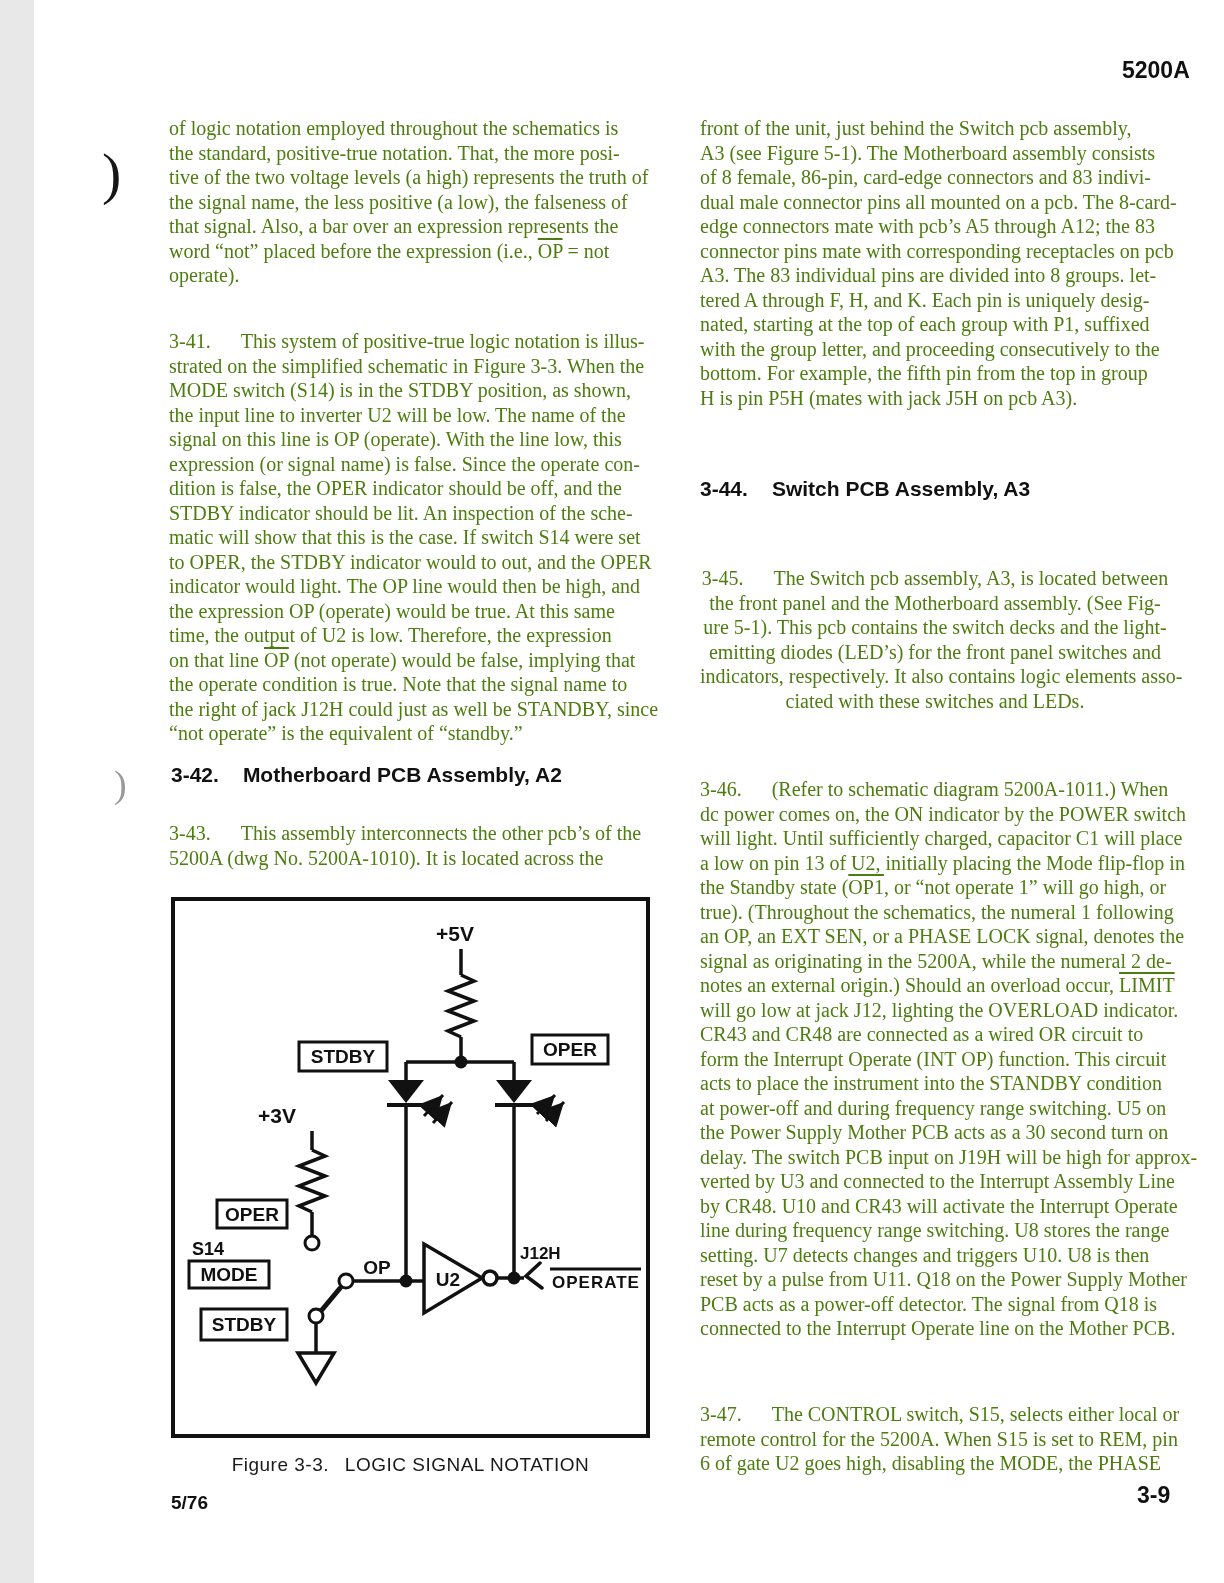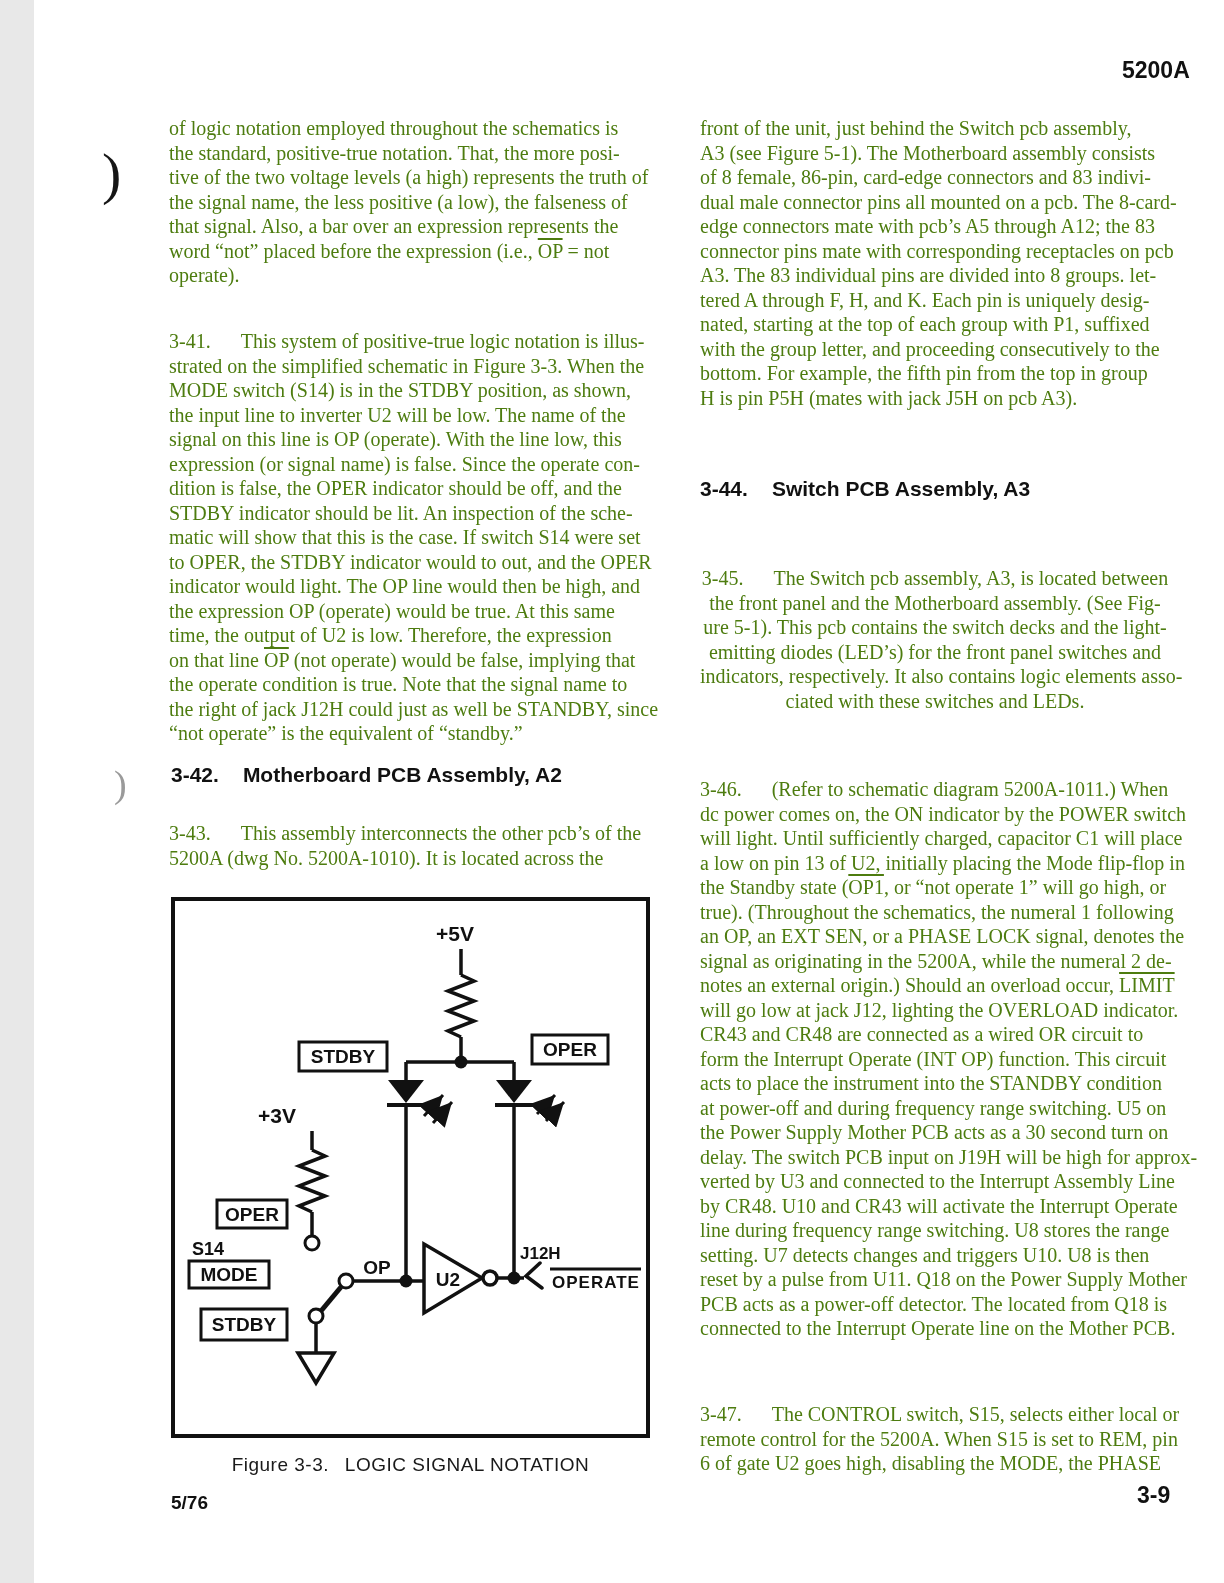--- a/index.html
+++ b/index.html
@@ -190,21 +190,21 @@
     <div class="ln">form the Interrupt Operate (INT OP) function.  This circuit</div>
     <div class="ln">acts to place the instrument into the STANDBY condition</div>
     <div class="ln">at power-off and during frequency range switching.  U5 on</div>
     <div class="ln">the Power Supply Mother PCB acts as a 30 second turn on</div>
     <div class="ln">delay.  The switch PCB input on J19H will be high for approx-</div>
     <div class="ln">verted by U3 and connected to the Interrupt Assembly Line</div>
     <div class="ln">by CR48.  U10 and CR43 will activate the Interrupt Operate</div>
     <div class="ln">line during frequency range switching.  U8 stores the range</div>
     <div class="ln">setting.  U7 detects changes and triggers U10.  U8 is then</div>
     <div class="ln">reset by a pulse from U11.  Q18 on the Power Supply Mother</div>
-    <div class="ln">PCB acts as a power-off detector.  The located from Q18 is</div>
+    <div class="ln">PCB acts as a power-off detector.  The signal from Q18 is</div>
     <div class="ln">connected to the Interrupt Operate line on the Mother PCB.</div>
   </div>
 
   <div class="block" style="left:666px;top:1402px;width:470px;">
     <div class="ln">3-47.  The CONTROL switch, S15, selects either local or</div>
     <div class="ln">remote control for the 5200A.  When S15 is set to REM, pin</div>
     <div class="ln">6 of gate U2 goes high, disabling the MODE, the PHASE</div>
   </div>
 
   <div id="foot-left">5/76</div>

